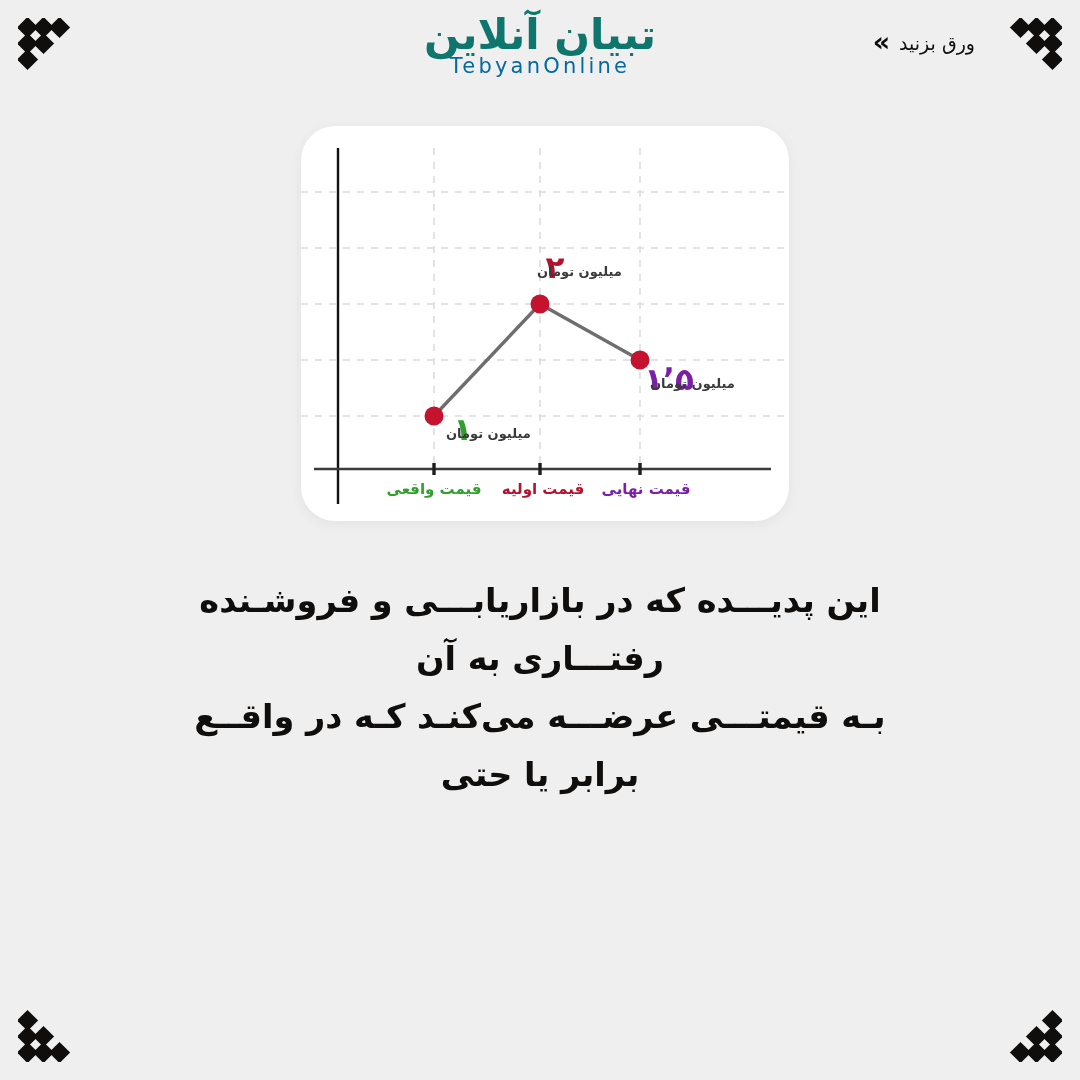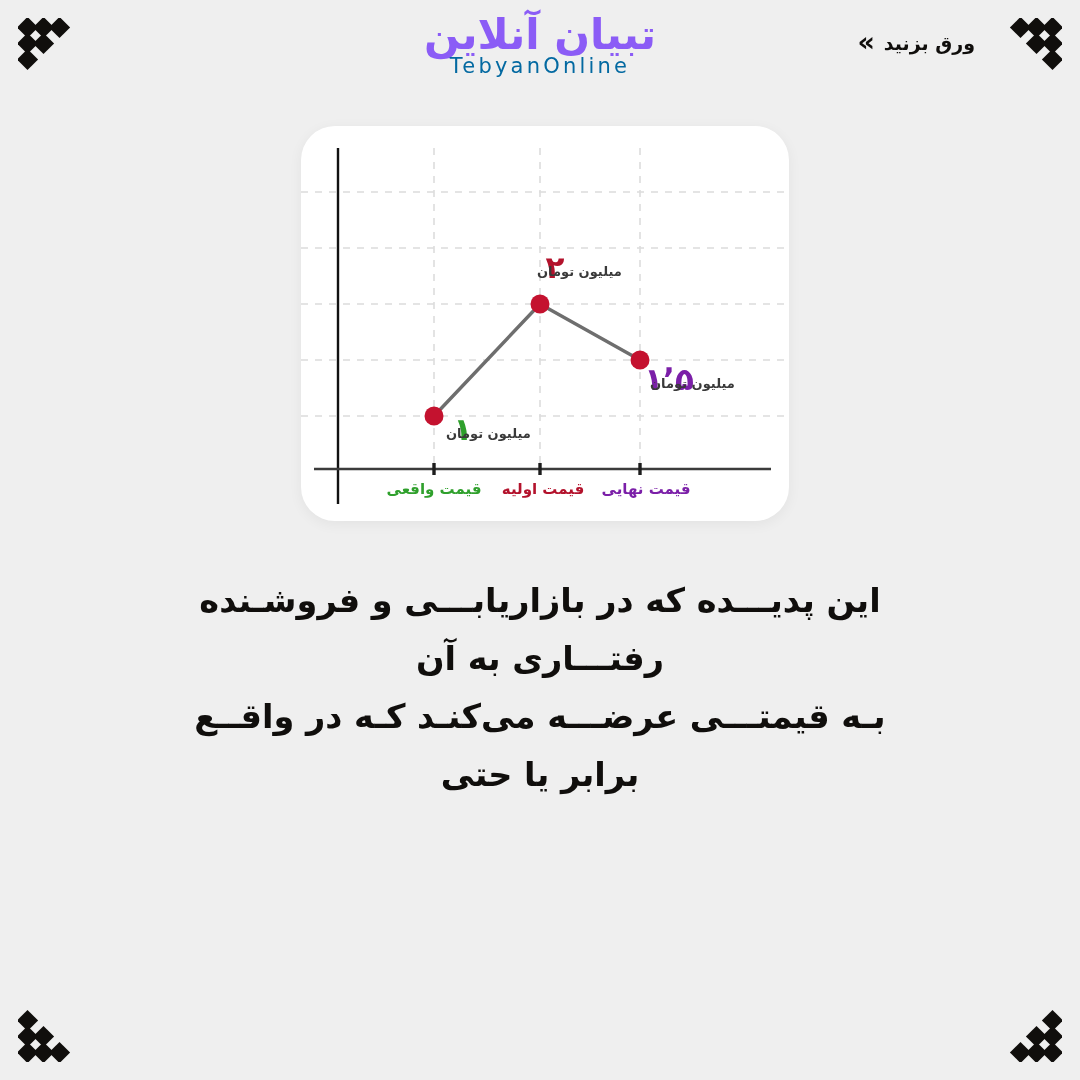--- a/index.html
+++ b/index.html
@@ -42,21 +42,21 @@
     left: 50%;
     top: 14px;
     transform: translateX(-50%);
     text-align: center;
     line-height: 1;
   }
   .brand-fa {
     font-size: 42px;
     font-weight: 700;
     letter-spacing: -1px;
-    color: #8b5cf6;
+    color: #0f766e;
     direction: rtl;
     white-space: nowrap;
   }
   .brand-en {
     font-size: 21px;
     font-weight: 400;
     letter-spacing: 3.2px;
     color: #0369a1;
     direction: ltr;
     white-space: nowrap;
@@ -65,21 +65,21 @@
     position: absolute;
     right: 105px;
     top: 29px;
     display: flex;
     align-items: center;
     gap: 9px;
     direction: rtl;
   }
   .swipe-label {
     font-size: 19px;
-    font-weight: 700;
+    font-weight: 400;
     color: #100e0c;
     white-space: nowrap;
   }
   .swipe-chev {
     display: inline-block;
     font-size: 27px;
     font-weight: 700;
     line-height: 1;
     color: #100e0c;
     transform: translateY(-1px);

